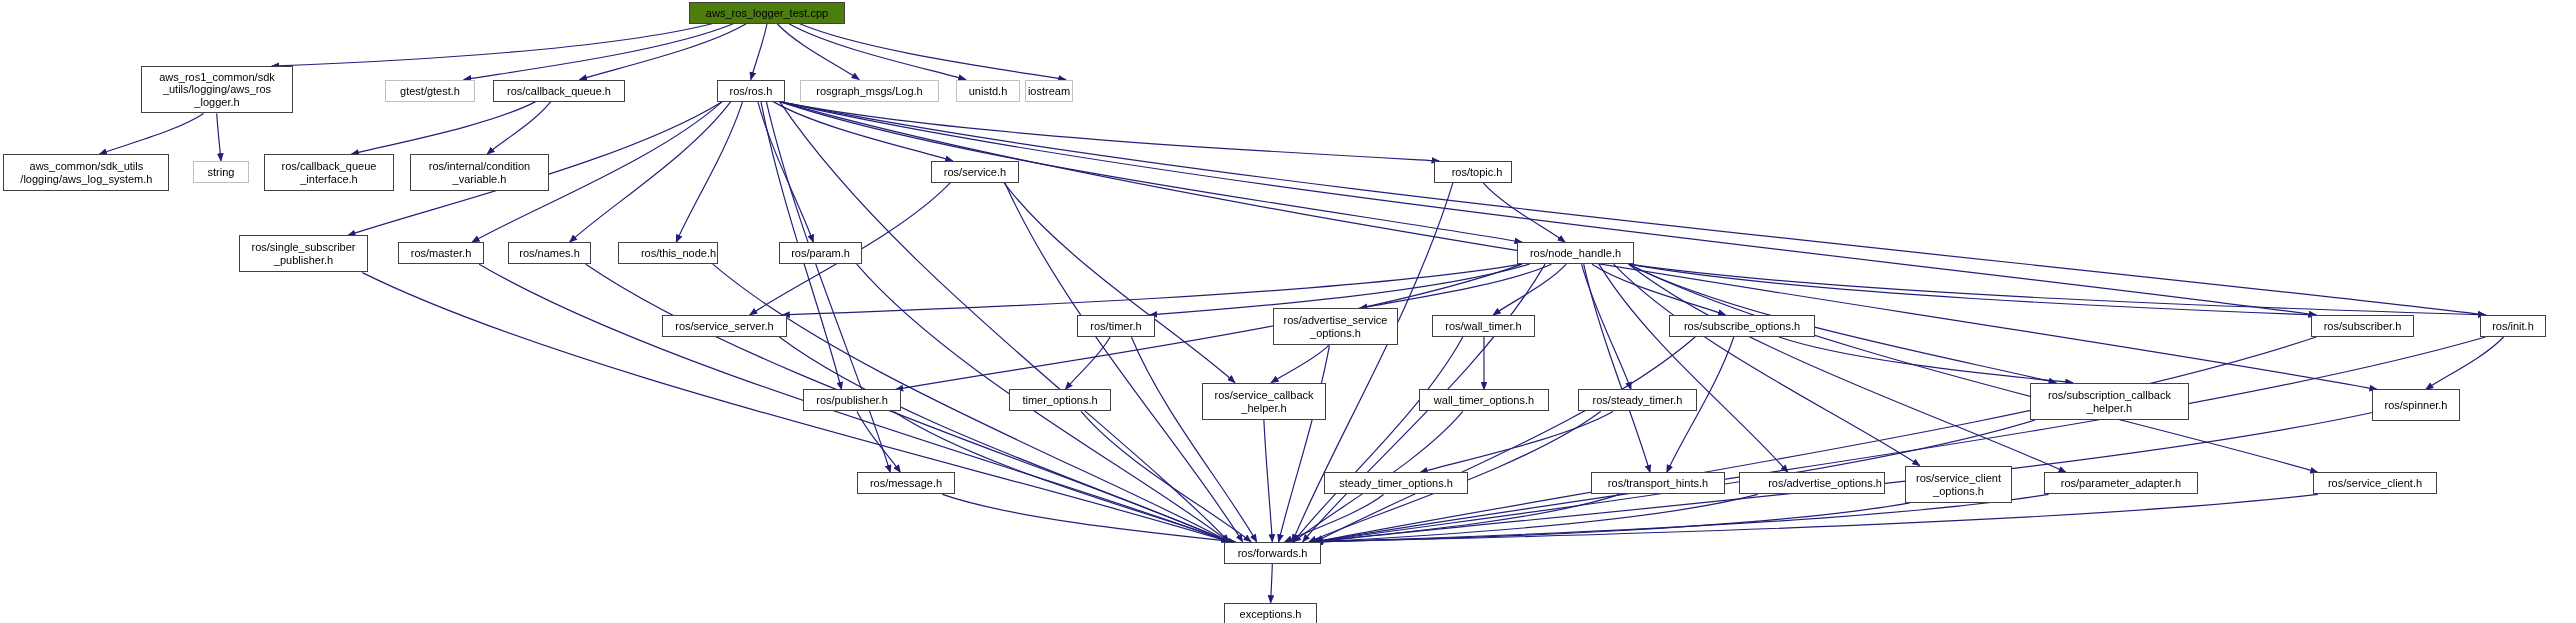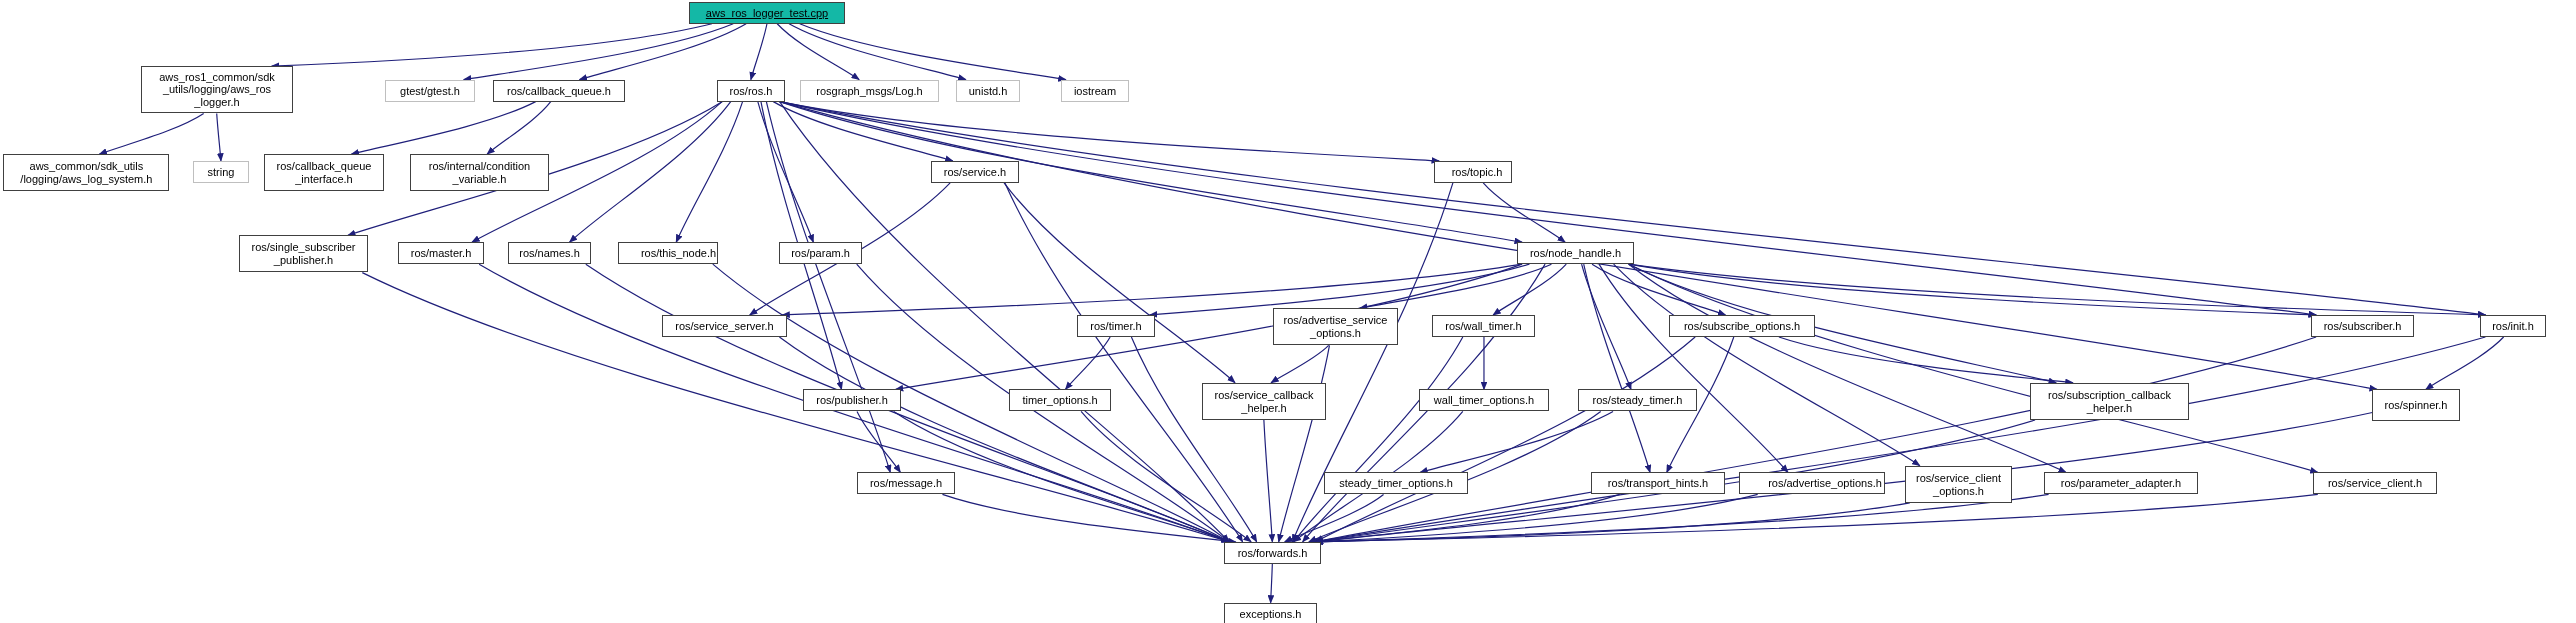--- a/index.html
+++ b/index.html
@@ -39,22 +39,21 @@
     z-index: 5;
   }
   .node.internal {
     border: 1.4px solid #404040;
   }
   .node.external {
     border: 1.4px solid #bfbfbf;
   }
   .node.root {
     border: 1.4px solid #404040;
-    background: #14b8a6;
-    text-decoration: underline;
+    background: #4d7c0f;
   }
   .node-label {
     display: block;
     padding: 0 3.4px;
   }
 </style>
 </head>
 <body>
 
 <div id="graph-canvas">
@@ -151,25 +150,25 @@
   <div id="node-group">
       <div class="node root" style="left: 689px; top: 1.7px; width: 156px; height: 22px; font-size: 11px;"><span class="node-label">aws_ros_logger_test.cpp</span></div>
       <div class="node internal" style="left: 141px; top: 66px; width: 152px; height: 47px; font-size: 11px;"><span class="node-label">aws_ros1_common/sdk
 _utils/logging/aws_ros
 _logger.h</span></div>
       <div class="node external" style="left: 385px; top: 80px; width: 90px; height: 22px; font-size: 11px; align-items: center;"><span class="node-label">gtest/gtest.h</span></div>
       <div class="node internal" style="left: 493px; top: 80px; width: 132px; height: 22px; font-size: 11px;"><span class="node-label">ros/callback_queue.h</span></div>
       <div class="node internal" style="left: 717px; top: 80px; width: 68px; height: 22px; font-size: 11px;"><span class="node-label">ros/ros.h</span></div>
       <div class="node external" style="left: 800px; top: 80px; width: 139px; height: 22px; font-size: 11px;"><span class="node-label">rosgraph_msgs/Log.h</span></div>
       <div class="node external" style="left: 956px; top: 80px; width: 64px; height: 22px; font-size: 11px;"><span class="node-label">unistd.h</span></div>
-      <div class="node external" style="left: 1061px; top: 80px; width: 68px; height: 22px; font-size: 11px;"><span class="node-label">iostream</span></div>
+      <div class="node external" style="left: 1025px; top: 80px; width: 48px; height: 22px; font-size: 11px;"><span class="node-label">iostream</span></div>
       <div class="node internal" style="left: 3.4px; top: 154px; width: 166px; height: 37px; font-size: 11px;"><span class="node-label">aws_common/sdk_utils
 /logging/aws_log_system.h</span></div>
       <div class="node external" style="left: 193px; top: 161px; width: 56px; height: 22px; font-size: 11px;"><span class="node-label">string</span></div>
-      <div class="node internal" style="left: 264px; top: 154px; width: 120px; height: 37px; font-size: 11px;"><span class="node-label">ros/callback_queue
+      <div class="node internal" style="left: 264px; top: 154px; width: 130px; height: 37px; font-size: 11px;"><span class="node-label">ros/callback_queue
 _interface.h</span></div>
       <div class="node internal" style="left: 410px; top: 154px; width: 139px; height: 37px; font-size: 11px;"><span class="node-label">ros/internal/condition
 _variable.h</span></div>
       <div class="node internal" style="left: 931px; top: 161px; width: 88px; height: 22px; font-size: 11px;"><span class="node-label">ros/service.h</span></div>
       <div class="node internal" style="left: 1434px; top: 161px; width: 78px; height: 22px; font-size: 11px; padding-left: 8px;"><span class="node-label">ros/topic.h</span></div>
       <div class="node internal" style="left: 239px; top: 235px; width: 129px; height: 37px; font-size: 11px;"><span class="node-label">ros/single_subscriber
 _publisher.h</span></div>
       <div class="node internal" style="left: 398px; top: 242px; width: 86px; height: 22px; font-size: 11px;"><span class="node-label">ros/master.h</span></div>
       <div class="node internal" style="left: 508px; top: 242px; width: 83px; height: 22px; font-size: 11px;"><span class="node-label">ros/names.h</span></div>
       <div class="node internal" style="left: 618px; top: 242px; width: 100px; height: 22px; font-size: 11px; padding-left: 21px;"><span class="node-label">ros/this_node.h</span></div>

